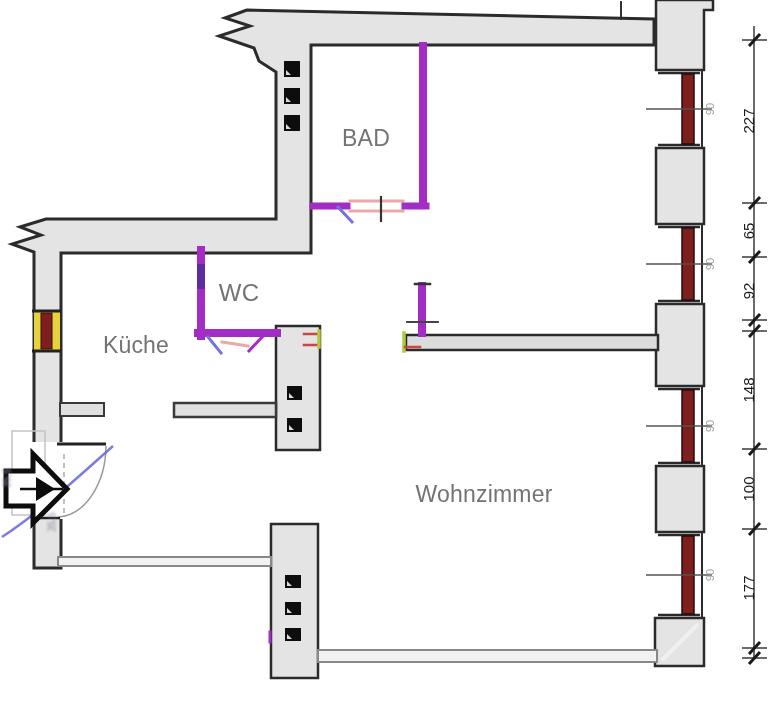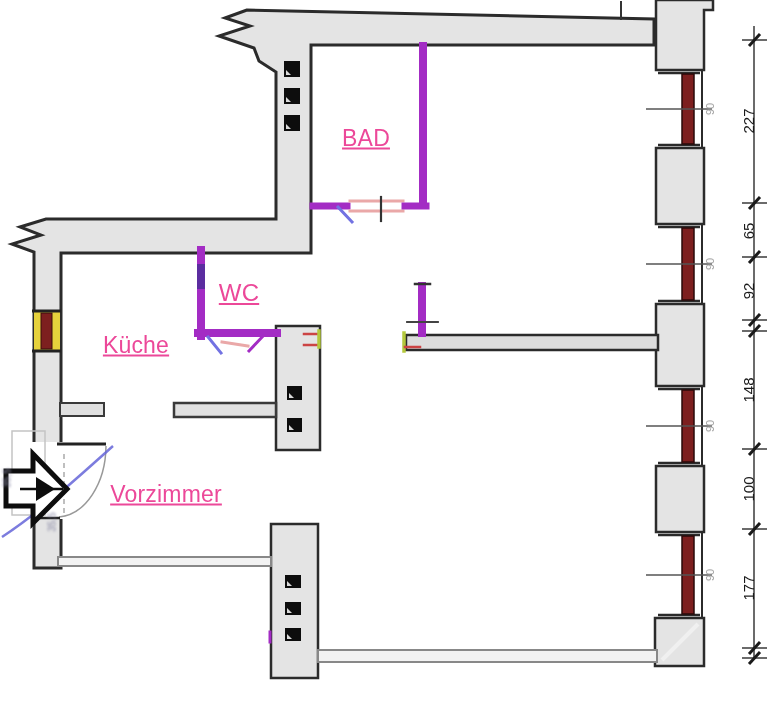--- a/index.html
+++ b/index.html
@@ -1,20 +1,20 @@
 <!DOCTYPE html>
 <html><head>
 <meta charset="utf-8">
 <style>
   html,body{margin:0;padding:0;background:#fff;}
   .stage{position:relative;width:768px;height:718px;background:#ffffff;overflow:hidden;
          font-family:"Liberation Sans",sans-serif;}
   .stage svg{position:absolute;left:0;top:0;}
-  .lbl{position:absolute;transform:translate(-50%,-50%);color:#ec4899;font-size:23px;
-       white-space:nowrap;letter-spacing:.2px;text-decoration:underline;}
+  .lbl{position:absolute;transform:translate(-50%,-50%);color:#737373;font-size:23px;
+       white-space:nowrap;letter-spacing:.2px;}
   .dim{position:absolute;transform:translate(-50%,-50%) rotate(-90deg);color:#1a1a1a;
        font-size:15px;white-space:nowrap;}
   .winnum{position:absolute;transform:translate(-50%,-50%) rotate(-90deg);color:#9a9a9a;
        font-size:11px;filter:blur(.6px);white-space:nowrap;}
   .smudge{position:absolute;transform:translate(-50%,-50%) rotate(-90deg);color:#8a8aa6;
        font-size:10px;filter:blur(.9px);white-space:nowrap;}
 </style>
 </head>
 <body>
 
@@ -177,21 +177,21 @@
           <line x1="749" y1="654" x2="760" y2="642" stroke="#1a1a1a" stroke-width="3"></line>
       <line x1="742" y1="658" x2="767" y2="658"></line>
           <line x1="749" y1="664" x2="760" y2="652" stroke="#1a1a1a" stroke-width="3"></line>
     </g>
   </g>
 </svg>
 
 <div class="lbl" style="left:366px;top:138px">BAD</div>
 <div class="lbl" style="left:239px;top:293px;font-size:24px">WC</div>
 <div class="lbl" style="left:136px;top:345px">Küche</div>
-<div class="lbl" style="left:166px;top:494px">Vorzimmer</div>
+<div class="lbl" style="left:484px;top:494px">Wohnzimmer</div>
 
 <div class="dim" style="left:748px;top:121px">227</div>
 <div class="dim" style="left:748px;top:231px">65</div>
 <div class="dim" style="left:748px;top:291px">92</div>
 <div class="dim" style="left:748px;top:390px">148</div>
 <div class="dim" style="left:748px;top:489px">100</div>
 <div class="dim" style="left:748px;top:588px">177</div>
 
 <div class="winnum" style="left:710px;top:109px">90</div>
 <div class="winnum" style="left:710px;top:264px">90</div>

